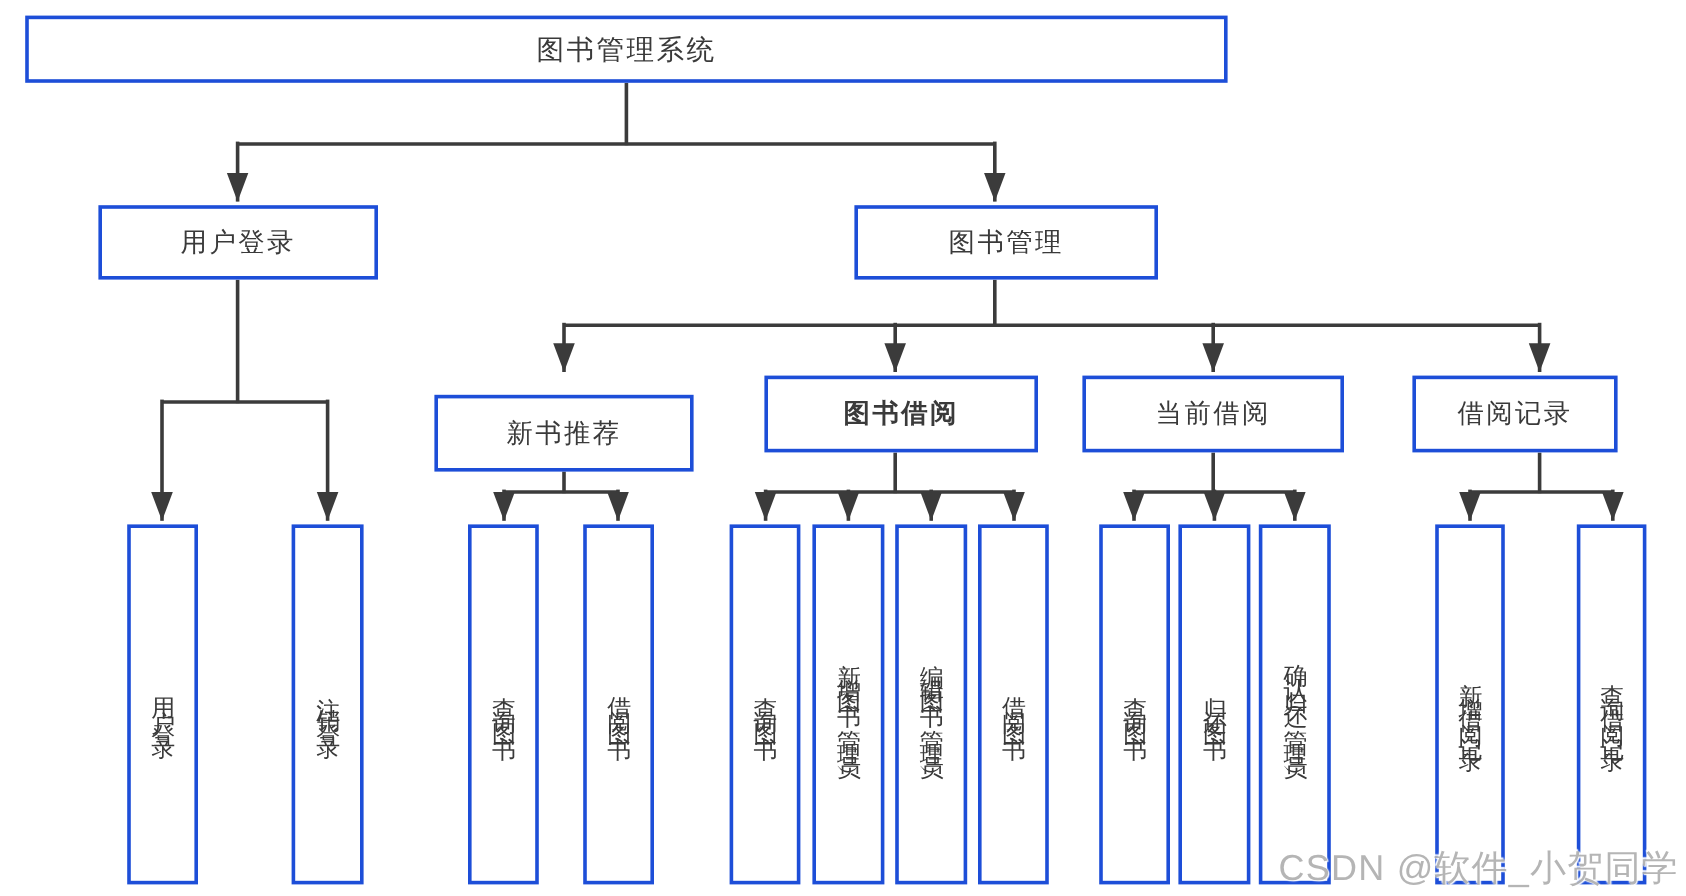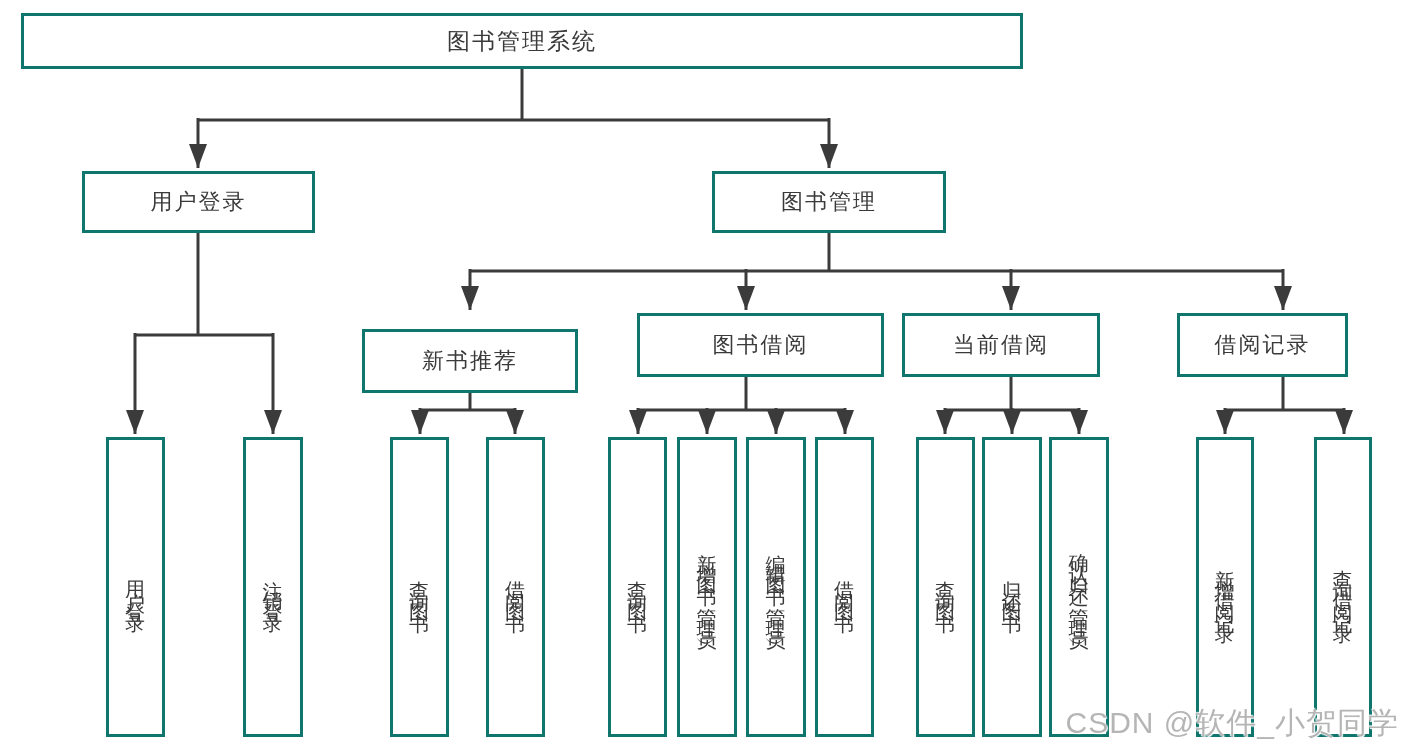--- a/index.html
+++ b/index.html
@@ -13,21 +13,21 @@
   }
   svg.connectors {
     position: absolute;
     left: 0; top: 0;
     width: 1405px; height: 747px;
     z-index: 1;
   }
   .box {
     position: absolute;
     box-sizing: border-box;
-    border: 3px solid #0f766e;
+    border: 3px solid #1d4ed8;
     background: #ffffff;
     display: flex;
     align-items: center;
     justify-content: center;
     z-index: 2;
     color: #3a3a3a;
   }
   .hlabel {
     font-size: 22px;
     letter-spacing: 2px;
@@ -110,31 +110,31 @@
     </g>
   </svg>
 
   <div class="box" style="left:21px; top:13px; width:1002px; height:56px;">
     <span class="hlabel root-label">图书管理系统</span>
   </div>
 
   <div class="box" style="left:82px; top:171px; width:233px; height:62px;">
     <span class="hlabel">用户登录</span>
   </div>
-  <div class="box" style="left:712px; top:171px; width:234px; height:62px;">
+  <div class="box" style="left:712px; top:171px; width:253px; height:62px;">
     <span class="hlabel">图书管理</span>
   </div>
 
   <div class="box" style="left:362px; top:329px; width:216px; height:64px;">
     <span class="hlabel">新书推荐</span>
   </div>
-  <div class="box" style="left:637px; top:313px; width:247px; height:64px;">
+  <div class="box" style="left:637px; top:313px; width:228px; height:64px;font-weight:bold;">
     <span class="hlabel">图书借阅</span>
   </div>
-  <div class="box" style="left:902px; top:313px; width:198px; height:64px;">
+  <div class="box" style="left:902px; top:313px; width:218px; height:64px;">
     <span class="hlabel">当前借阅</span>
   </div>
   <div class="box" style="left:1177px; top:313px; width:171px; height:64px;">
     <span class="hlabel">借阅记录</span>
   </div>
 
   <div class="box" style="left:106px; top:437px; width:59px; height:300px;">
     <span class="vlabel">用户登录</span>
   </div>
   <div class="box" style="left:243px; top:437px; width:60px; height:300px;">

